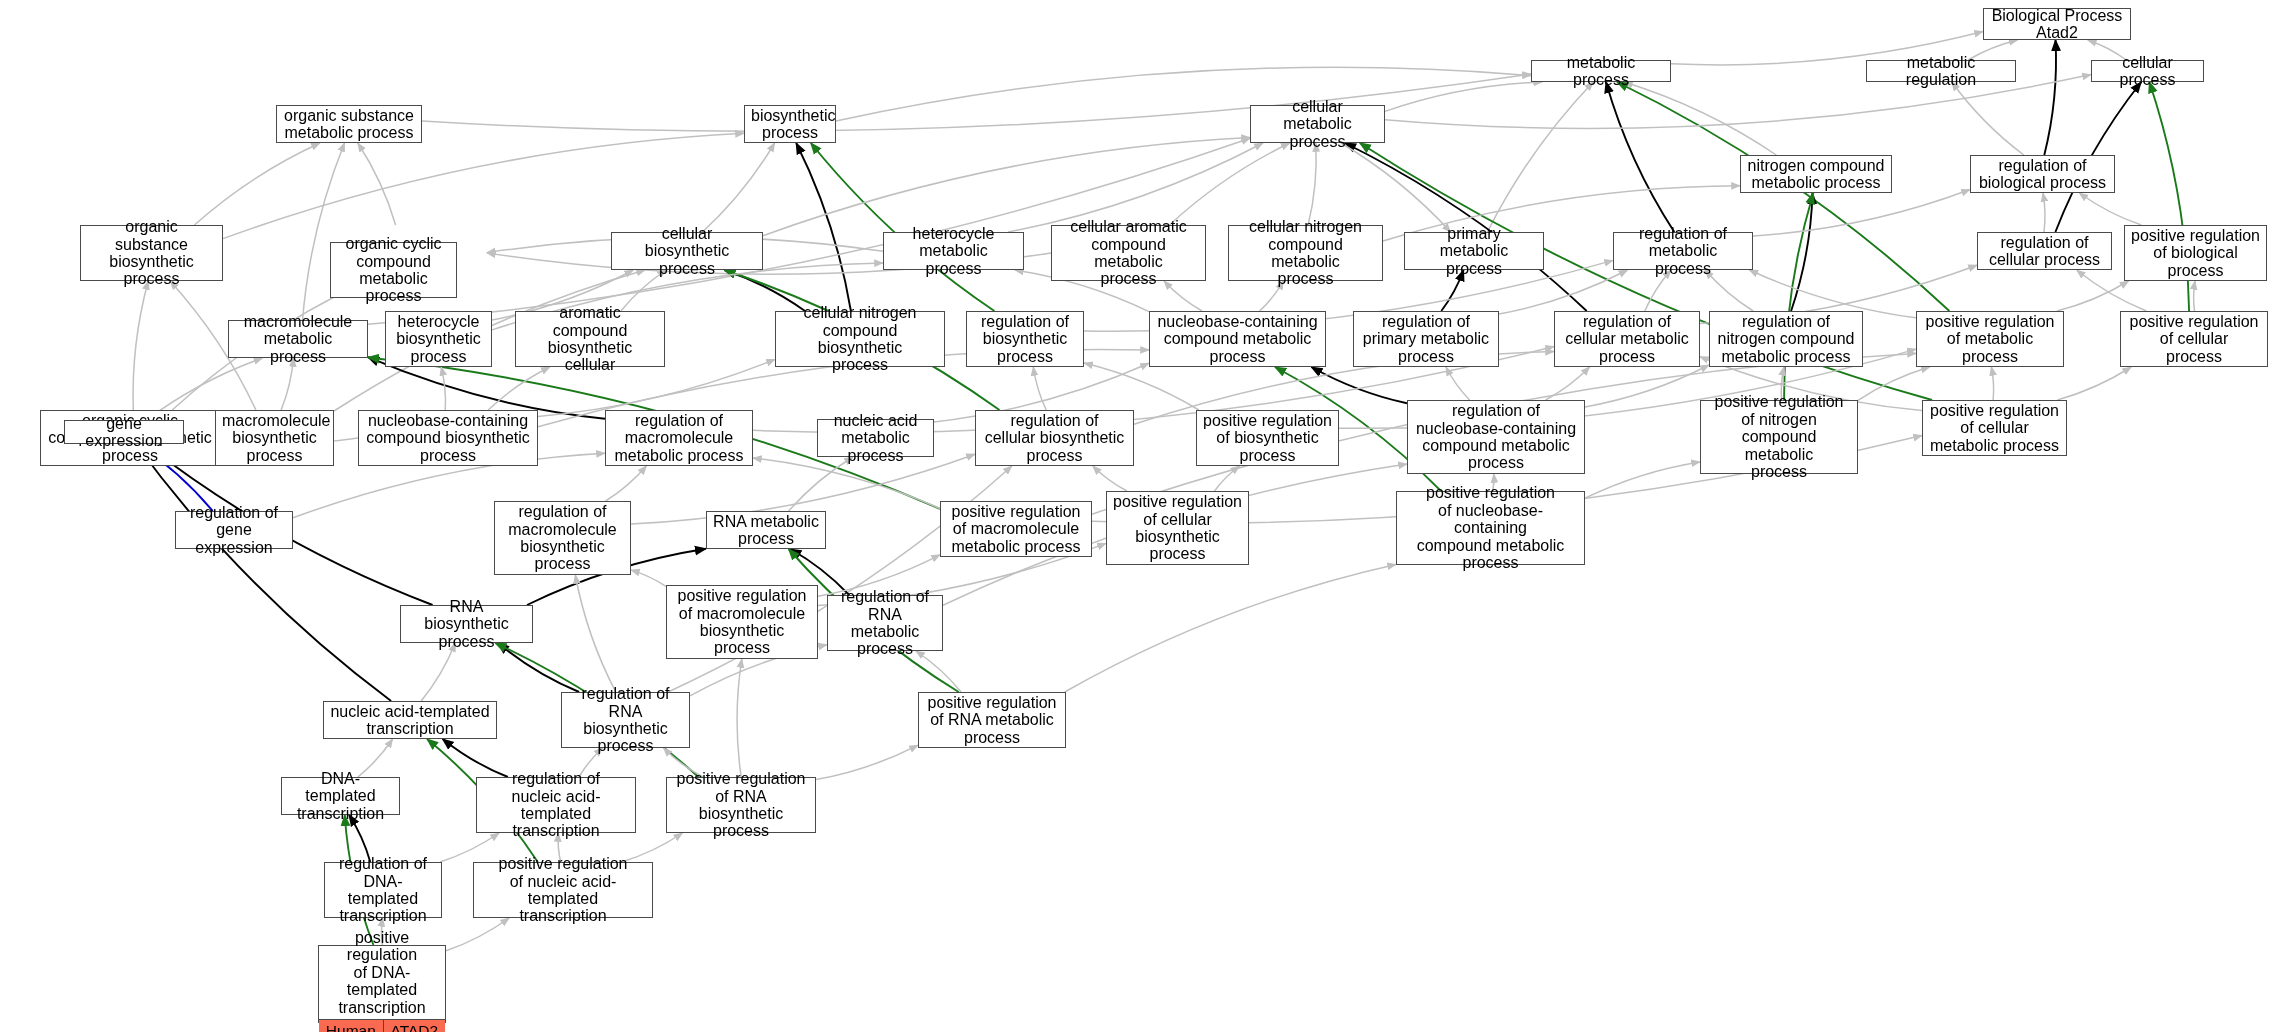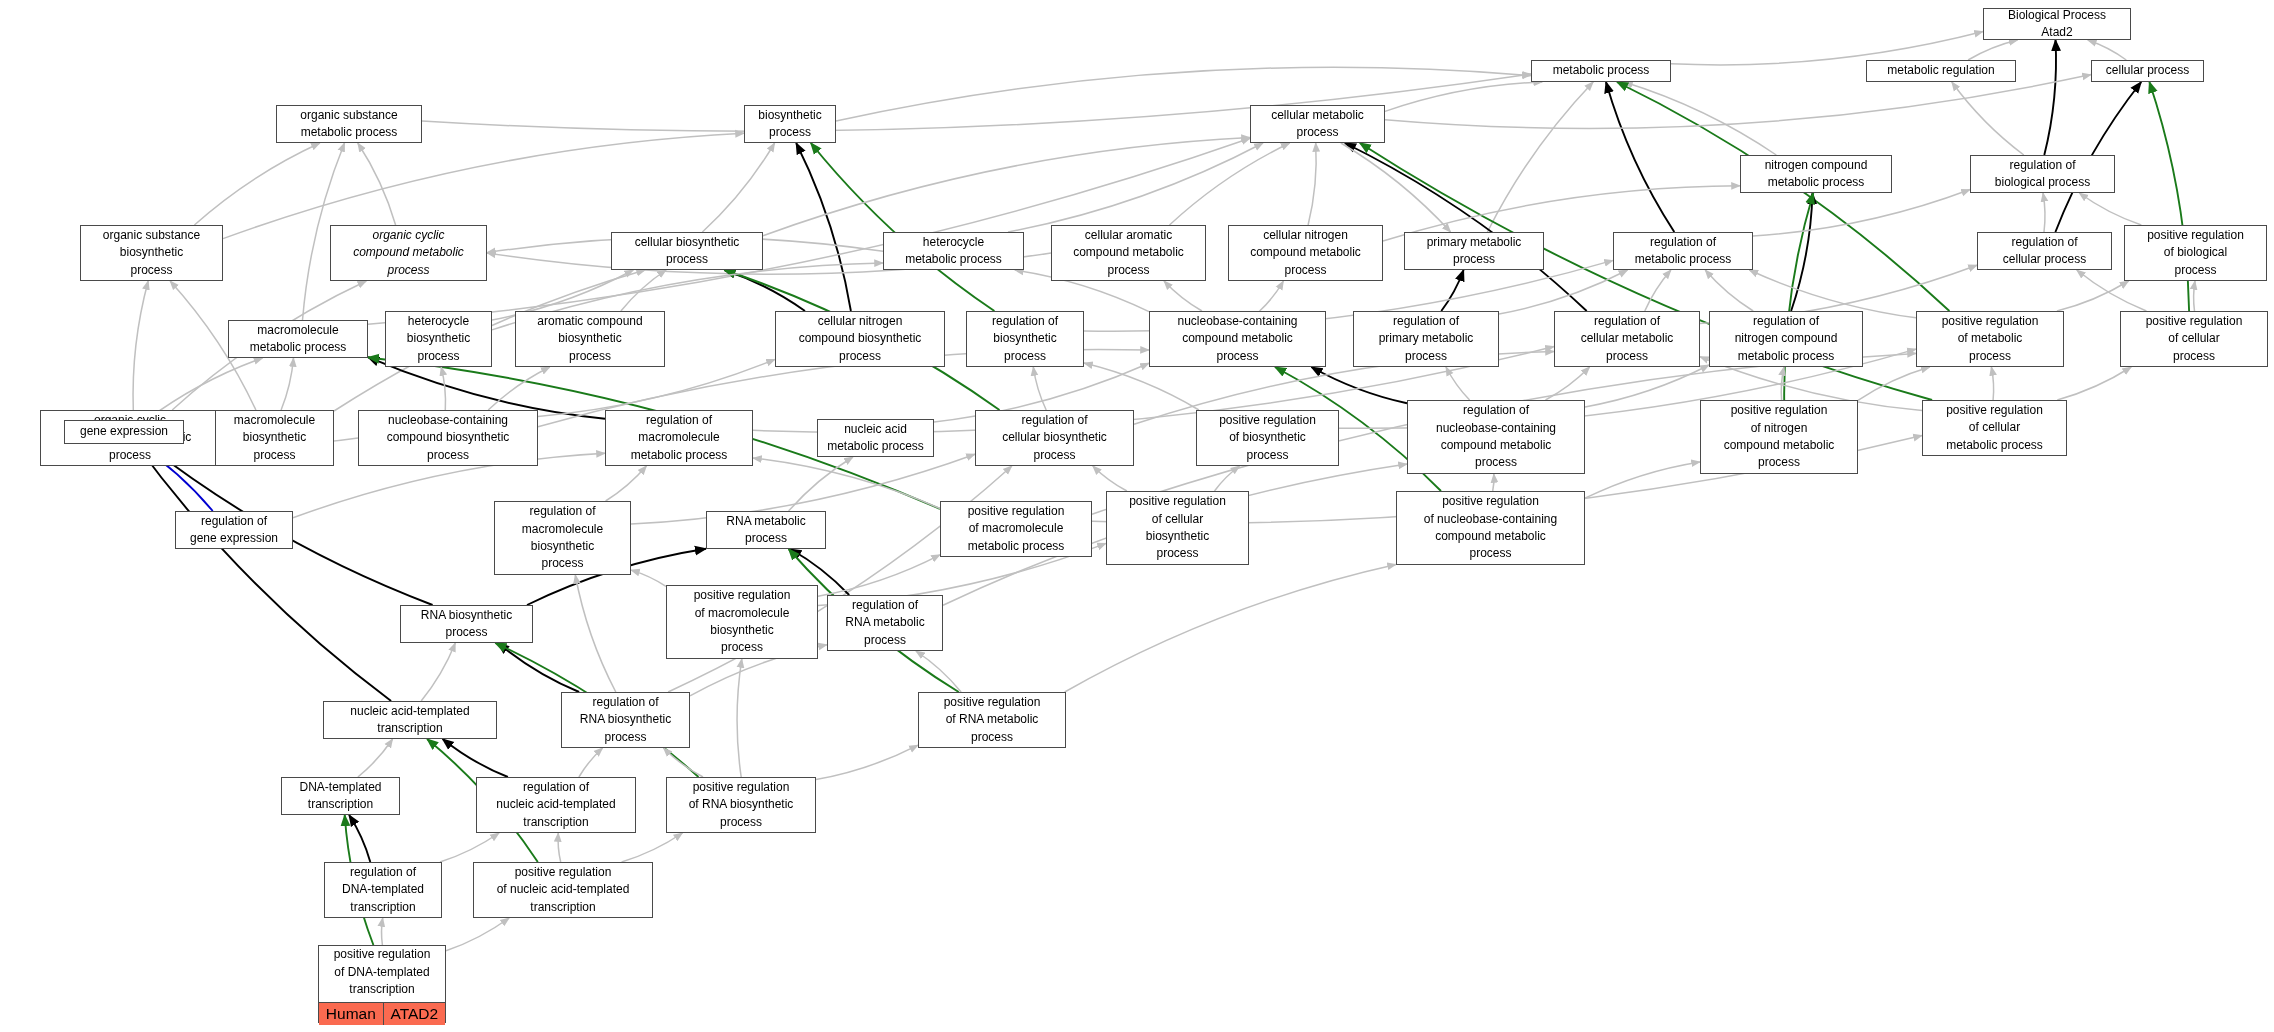--- a/index.html
+++ b/index.html
@@ -28,21 +28,21 @@
     box-sizing: border-box;
     border: 1.6px solid #4a4a4a;
     background: #ffffff;
     display: flex;
     flex-direction: column;
     align-items: stretch;
     justify-content: center;
     z-index: 5;
   }
   .go-label {
-    font-size: 12px;
+    font-size: 16px;
     line-height: 17.4px;
     color: #000000;
     text-align: center;
     padding: 3px 6px;
     white-space: pre-line;
   }
   .gene-row {
     display: flex;
     border-top: 1.6px solid #4a4a4a;
   }
@@ -239,21 +239,21 @@
       </div>
       <div class="go-node" style="left: 1970px; top: 155px; width: 145px; height: 38px;">
         <div class="go-label">regulation of
 biological process</div>
       </div>
       <div class="go-node" style="left: 80px; top: 225px; width: 143px; height: 56px;">
         <div class="go-label">organic substance
 biosynthetic
 process</div>
       </div>
-      <div class="go-node" style="left: 330px; top: 225px; width: 157px; height: 56px; font-style: italic;">
+      <div class="go-node" style="left: 330px; top: 242px; width: 127px; height: 56px;">
         <div class="go-label">organic cyclic
 compound metabolic
 process</div>
       </div>
       <div class="go-node" style="left: 611px; top: 232px; width: 152px; height: 38px;">
         <div class="go-label">cellular biosynthetic
 process</div>
       </div>
       <div class="go-node" style="left: 883px; top: 232px; width: 141px; height: 38px;">
         <div class="go-label">heterocycle
@@ -291,21 +291,21 @@
 metabolic process</div>
       </div>
       <div class="go-node" style="left: 385px; top: 311px; width: 107px; height: 56px;">
         <div class="go-label">heterocycle
 biosynthetic
 process</div>
       </div>
       <div class="go-node" style="left: 515px; top: 311px; width: 150px; height: 56px;">
         <div class="go-label">aromatic compound
 biosynthetic
-process</div>
+cellular</div>
       </div>
       <div class="go-node" style="left: 775px; top: 311px; width: 170px; height: 56px;">
         <div class="go-label">cellular nitrogen
 compound biosynthetic
 process</div>
       </div>
       <div class="go-node" style="left: 966px; top: 311px; width: 118px; height: 56px;">
         <div class="go-label">regulation of
 biosynthetic
 process</div>

